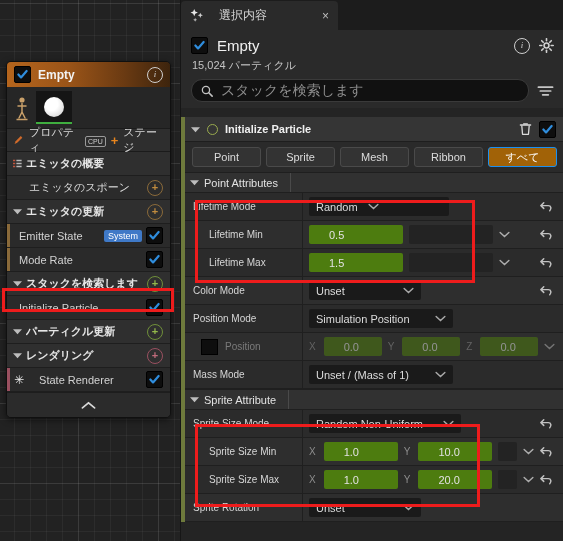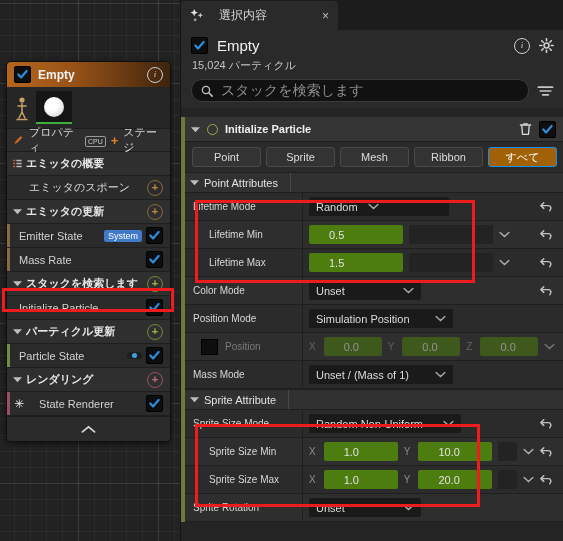--- a/index.html
+++ b/index.html
@@ -280,21 +280,21 @@
       <span class="tagpill">System</span>
       <div class="cb-sm">
         <svg width="11" height="11" viewBox="0 0 12 12">
             <path d="M1.5 6 L4.4 9.2 L10.5 2.2" stroke="#2f8ddd" stroke-width="2.4" fill="none" stroke-linecap="round" stroke-linejoin="round"></path>
           </svg>
       </div>
     </div>
 
     <div class="nrow item">
       <div class="stripe" style="background:#8a6a3a"></div>
-      <div class="lbl">Mass Rate</div>
+      <div class="lbl">Mode Rate</div>
       <div class="cb-sm">
         <svg width="11" height="11" viewBox="0 0 12 12">
             <path d="M1.5 6 L4.4 9.2 L10.5 2.2" stroke="#2f8ddd" stroke-width="2.4" fill="none" stroke-linecap="round" stroke-linejoin="round"></path>
           </svg>
       </div>
     </div>
 
     <div class="nrow section">
       <svg class="tri" width="9" height="9" viewBox="0 0 10 10">
           <path d="M0 2.5 L10 2.5 L5 8 Z" fill="#bdbdbd"></path>
@@ -313,32 +313,20 @@
     </div>
 
     <div class="nrow section">
       <svg class="tri" width="9" height="9" viewBox="0 0 10 10">
           <path d="M0 2.5 L10 2.5 L5 8 Z" fill="#bdbdbd"></path>
         </svg>
       <div class="lbl">パーティクル更新</div>
       <div class="addbtn green">+</div>
     </div>
 
-    <div class="nrow item">
-      <div class="stripe" style="background:#6f8f3a"></div>
-      <div class="lbl">Particle State</div>
-      <span class="dotpill">
-          <i></i>
-        </span>
-      <div class="cb-sm">
-        <svg width="11" height="11" viewBox="0 0 12 12">
-            <path d="M1.5 6 L4.4 9.2 L10.5 2.2" stroke="#2f8ddd" stroke-width="2.4" fill="none" stroke-linecap="round" stroke-linejoin="round"></path>
-          </svg>
-      </div>
-    </div>
 
     <div class="nrow section">
       <svg class="tri" width="9" height="9" viewBox="0 0 10 10">
           <path d="M0 2.5 L10 2.5 L5 8 Z" fill="#bdbdbd"></path>
         </svg>
       <div class="lbl">レンダリング</div>
       <div class="addbtn pink">+</div>
     </div>
 
     <div class="nrow item">

